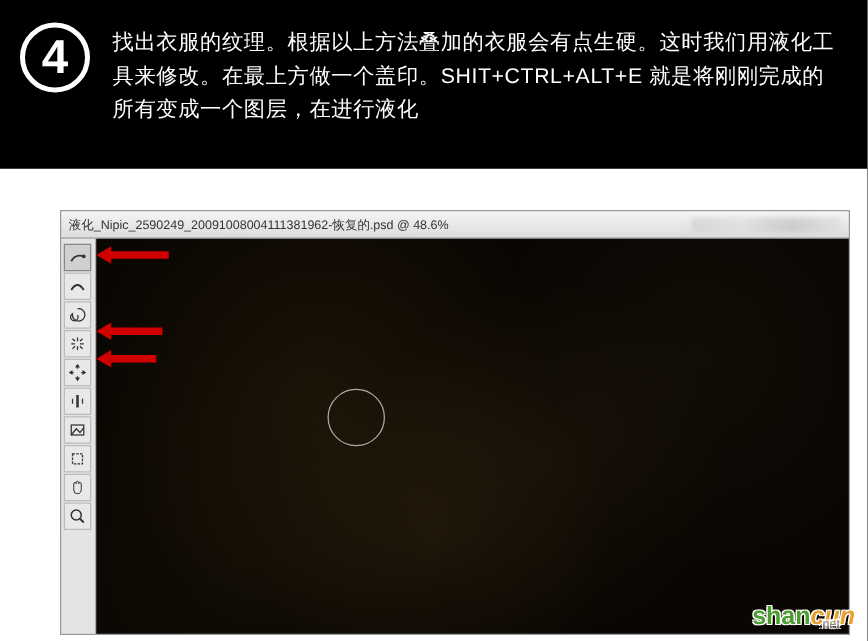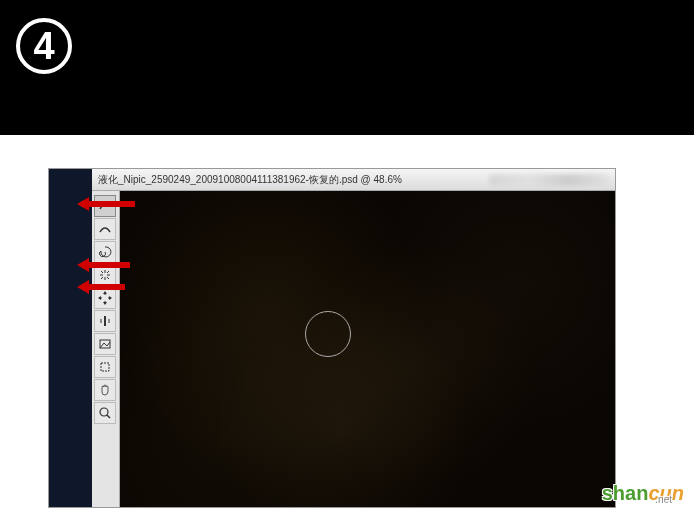--- a/index.html
+++ b/index.html
@@ -3,21 +3,21 @@
   <meta charset="utf-8">
   <style>
     * { margin: 0; padding: 0; box-sizing: border-box; }
     body { width: 694px; height: 513px; background: #fff; font-family: "Microsoft YaHei", sans-serif; position: relative; }
     
     .header { background: #000; color: #fff; padding: 20px 24px 20px 90px; position: relative; min-height: 135px; }
     .step-circle { position: absolute; left: 16px; top: 18px; width: 56px; height: 56px; border: 4px solid #fff; border-radius: 50%; display: flex; align-items: center; justify-content: center; }
     .step-num { color: #fff; font-size: 38px; font-weight: bold; }
     .header-text { font-size: 17px; line-height: 1.6; letter-spacing: 0.5px; }
     
-    .app-window { position: absolute; left: 48px; top: 168px; width: 568px; height: 340px; border: 1px solid #999; background: #0f172a; padding-left: 43px; }
+    .app-window { position: absolute; left: 48px; top: 168px; width: 632px; height: 340px; border: 1px solid #999; background: #a3a3a3; }
     .title-bar { height: 22px; background: linear-gradient(#f5f5f5, #dcdcdc); border-bottom: 1px solid #aaa; display: flex; align-items: center; padding: 0 6px; font-size: 10px; color: #333; }
     .title-text { white-space: nowrap; }
     .title-blur { margin-left: auto; width: 120px; height: 12px; background: linear-gradient(90deg, #ccc, #ddd, #bbb, #ddd); filter: blur(2px); opacity: 0.6; border-radius: 2px; }
     
     .content-area { display: flex; height: calc(100% - 22px); }
     .toolbar { width: 28px; background: #e4e4e4; border-right: 1px solid #aaa; padding: 4px 2px; display: flex; flex-direction: column; gap: 1px; }
     .tool { width: 22px; height: 22px; background: #e8e8e8; border: 1px solid #bbb; display: flex; align-items: center; justify-content: center; font-size: 12px; color: #333; cursor: pointer; }
     .tool.active { background: #d0d0d0; border-color: #888; }
     
     .canvas { flex: 1; background: #0a0602; position: relative; overflow: hidden; }
@@ -37,20 +37,21 @@
     .watermark .orange { color: #e8a030; font-style: italic; }
     .watermark-sub { position: absolute; right: 12px; bottom: 0px; font-size: 10px; color: #888; font-weight: normal; }
   </style>
 </head>
 <body>
 
 <div class="header">
   <div class="step-circle">
     <span class="step-num">4</span>
   </div>
+  <div class="header-text">找出衣服的纹理。根据以上方法叠加的衣服会有点生硬。这时我们用液化工具来修改。在最上方做一个盖印。SHIT+CTRL+ALT+E 就是将刚刚完成的所有变成一个图层，在进行液化</div>
 </div>
 
 <div class="app-window">
   <div class="title-bar">
     <span class="title-text">液化_Nipic_2590249_20091008004111381962-恢复的.psd @ 48.6%</span>
     <div class="title-blur"></div>
   </div>
   <div class="content-area">
     <div class="toolbar">
       <div class="tool active">

